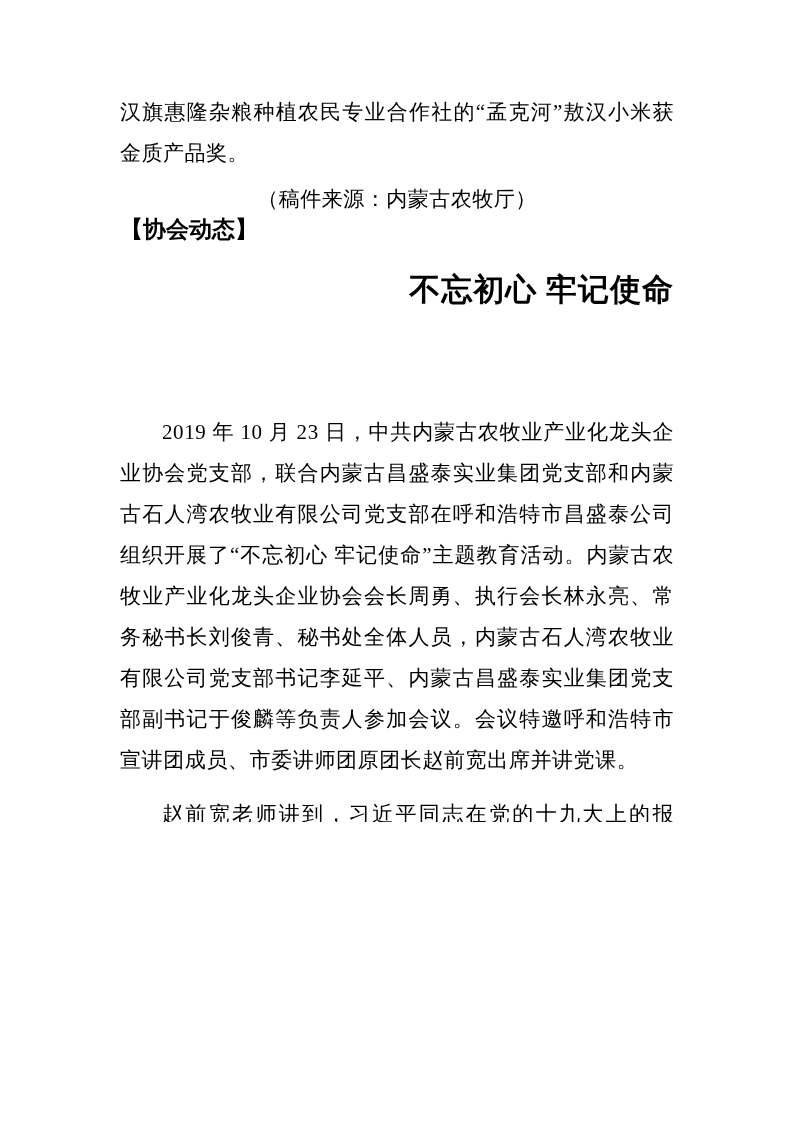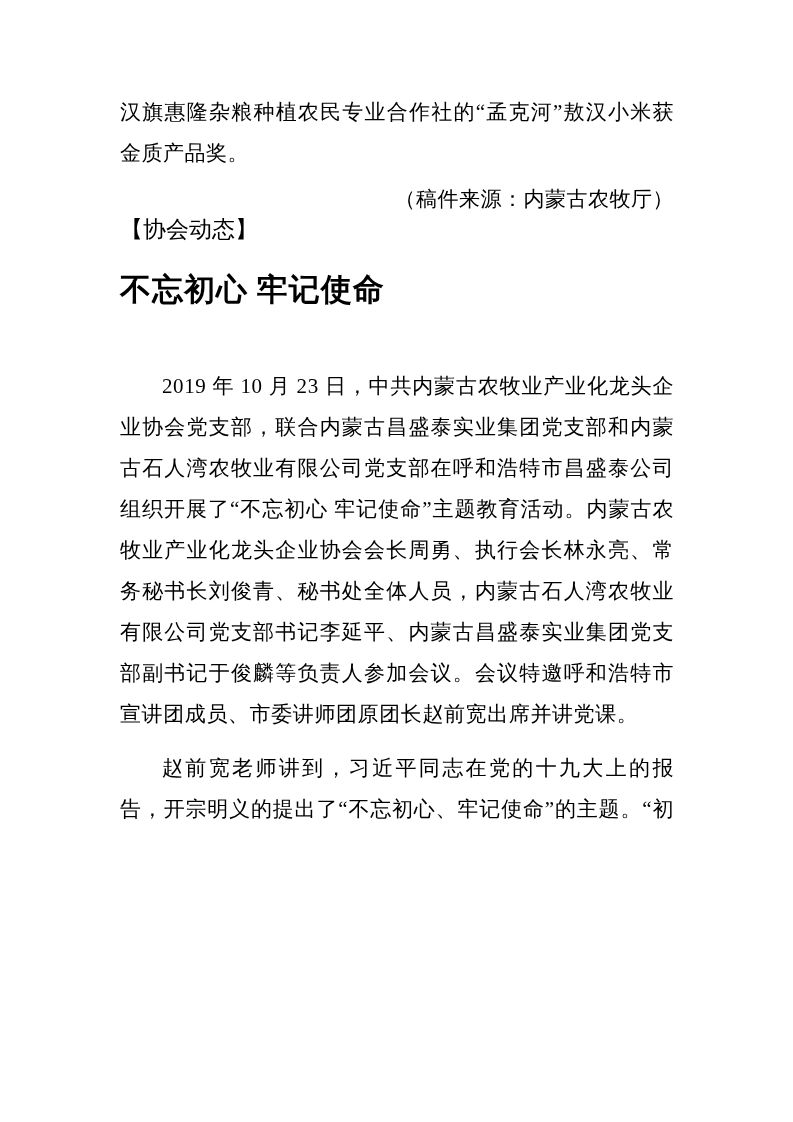--- a/index.html
+++ b/index.html
@@ -24,42 +24,42 @@
     top: 92px;
     font-size: 21px;
     line-height: 41px;
     text-align: justify;
     letter-spacing: 0.5px;
   }
   .source-line {
     top: 179px;
     font-size: 21px;
     line-height: 41px;
-    text-align: right;
+    text-align: center;
     letter-spacing: 0.5px;
   }
   .section-header {
     top: 212px;
     font-family: "Liberation Sans", "DejaVu Sans", sans-serif;
-    font-weight: normal;
+    font-weight: bold;
     font-size: 23px;
     line-height: 34px;
     text-align: left;
   }
   .article-title {
     font-weight: bold;
     font-size: 31px;
     line-height: 45px;
-    text-align: left;
+    text-align: right;
     letter-spacing: 1px;
   }
   .title-1 { top: 267px; }
   .title-2 { top: 327px; }
   .body-block {
-    top: 366px;
+    top: 412px;
   }
   .body-paragraph {
     font-size: 21px;
     line-height: 41px;
     text-align: justify;
     text-indent: 2em;
     letter-spacing: 0.6px;
   }
   .body-paragraph + .body-paragraph {
     margin-top: 13px;

